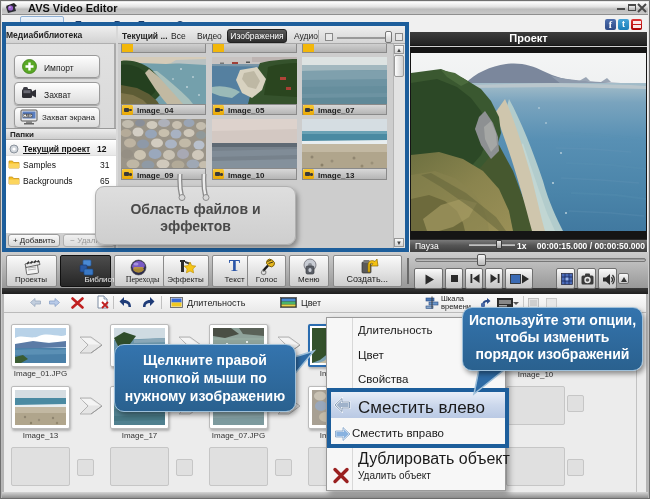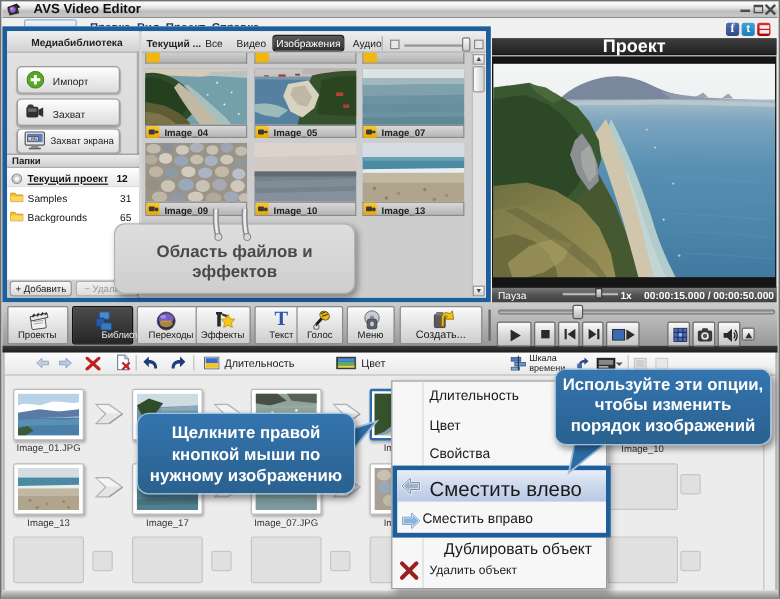--- a/index.html
+++ b/index.html
@@ -30,21 +30,21 @@
 <div class="abs" style="left:75px;top:17.5px;width:260px;height:4.5px;overflow:hidden;color:#1a3a66;font-size:9.5px;font-weight:bold;">Правка&nbsp;&nbsp;Вид&nbsp;&nbsp;Проект&nbsp;&nbsp;Справка</div>
 
 <div class="abs" style="left:605px;top:19px;width:11px;height:11px;background:linear-gradient(180deg,#4e6fae,#2e4a86);border-radius:2px;color:#fff;font-size:10px;font-weight:bold;text-align:center;line-height:12px;font-family:'Liberation Serif',serif;">f</div>
 <div class="abs" style="left:618px;top:19px;width:11px;height:11px;background:linear-gradient(180deg,#45a4d8,#1b7db8);border-radius:2px;color:#fff;font-size:9px;font-weight:bold;text-align:center;line-height:11px;">t</div>
 <div class="abs" style="left:631px;top:19px;width:11px;height:11px;background:linear-gradient(180deg,#d33,#a00);border-radius:2px;">
     <div class="abs" style="left:1.5px;top:2px;width:8px;height:3px;background:#fff;opacity:.9"></div>
     <div class="abs" style="left:1.5px;top:6px;width:8px;height:3px;background:#fff;opacity:.9"></div>
   </div>
 
 <div class="abs" style="left:410px;top:32px;width:237px;height:220px;background:#151515;"></div>
-<div class="abs" style="left:410px;top:32px;width:237px;height:13px;background:linear-gradient(180deg,#3d3d3d,#222);color:#fff;font-size:15px;font-weight:bold;text-align:center;line-height:13px;">Проект</div>
+<div class="abs" style="left:410px;top:32px;width:237px;height:13px;background:linear-gradient(180deg,#3d3d3d,#222);color:#fff;font-size:11px;font-weight:bold;text-align:center;line-height:13px;">Проект</div>
 <div class="abs" style="left:410px;top:45.5px;width:237px;height:1px;background:#cfcfcf;"></div>
 
 <svg class="abs" style="left:411px;top:53px" width="235" height="178" viewBox="0 0 235 178">
  <defs>
   <linearGradient id="pvsky" x1="0" y1="0" x2="0" y2="1">
         <stop offset="0" stop-color="#f4f5f5"></stop>
         <stop offset="0.55" stop-color="#e5e8ea"></stop>
         <stop offset="1" stop-color="#ccd2d6"></stop>
       </linearGradient>
   <linearGradient id="pvsea" x1="0" y1="0" x2="0" y2="1">
@@ -93,21 +93,21 @@
 <div class="abs" style="left:410px;top:239px;width:237px;height:13px;background:linear-gradient(180deg,#7a7a7a,#555 45%,#3f3f3f);border-top:1px solid #2a2a2a;"></div>
 <div class="abs" style="left:415px;top:241px;font-size:8.5px;font-weight:normal;color:#fff;">Пауза</div>
 <div class="abs" style="left:469px;top:244px;width:46px;height:2px;background:linear-gradient(180deg,#9a9a9a,#ccc);"></div>
 <div class="abs" style="left:496px;top:240px;width:6px;height:9px;background:linear-gradient(180deg,#e8e8e8,#9a9a9a);border:1px solid #3a3a3a;border-radius:1px;"></div>
 <div class="abs" style="left:517px;top:241px;font-size:8.5px;font-weight:bold;color:#fff;">1x</div>
 <div class="abs" style="left:410px;top:241px;width:235px;text-align:right;font-size:8.5px;font-weight:bold;color:#fff;">00:00:15.000 / 00:00:50.000</div>
 
 <div class="abs" style="left:2px;top:22px;width:407px;height:230px;background:#d8d8d8;border:4px solid #1d5e9b;"></div>
 
 <div class="abs" style="left:6px;top:26px;width:110px;height:222px;background:linear-gradient(180deg,#e3e3e3,#cdcdcd);border-right:2px solid #aaa;"></div>
-<div class="abs" style="left:6px;top:26px;width:110px;height:18px;background:linear-gradient(180deg,#efefef,#d2d2d2);border-bottom:1px solid #b0b0b0;color:#222;font-size:8.5px;font-weight:bold;line-height:18px;padding-left:20px;">Медиабиблиотека</div>
+<div class="abs" style="left:6px;top:26px;width:110px;height:18px;background:linear-gradient(180deg,#efefef,#d2d2d2);border-bottom:1px solid #b0b0b0;color:#222;font-size:8.5px;font-weight:bold;line-height:18px;padding-left:0;">Медиабиблиотека</div>
 
 <div class="abs" style="left:14px;top:55px;width:86px;height:23px;background:linear-gradient(180deg,#fefefe,#dcdcdc);border:1px solid #9a9a9a;border-radius:4px;box-shadow:0 1px 1px rgba(0,0,0,.25);"></div>
 <svg class="abs" style="left:22px;top:59px" width="15" height="15" viewBox="0 0 15 15">
     <circle cx="7.5" cy="7.5" r="7" fill="#59a825" stroke="#3c7d15" stroke-width="0.8"></circle>
     <path d="M7.5,3.5v8M3.5,7.5h8" stroke="#fff" stroke-width="2.4"></path>
   </svg>
 <div class="abs" style="left:44px;top:63px;font-size:8.5px;color:#222;">Импорт</div>
 <div class="abs" style="left:14px;top:82px;width:86px;height:23px;background:linear-gradient(180deg,#fefefe,#dcdcdc);border:1px solid #9a9a9a;border-radius:4px;box-shadow:0 1px 1px rgba(0,0,0,.25);"></div>
 <svg class="abs" style="left:21px;top:86px" width="17" height="15" viewBox="0 0 17 15">
     <rect x="1" y="3" width="10" height="9" rx="1.5" fill="#2e2e34"></rect>
@@ -345,21 +345,21 @@
     <div class="lbl">Проекты</div>
   </div>
 <div class="nb nbd" style="left:59.5px;width:51px;">
     <svg style="position:absolute;left:18px;top:3px" width="15" height="17" viewBox="0 0 15 17">
       <rect x="4" y="1" width="8" height="6" rx="1" fill="#4a8ad4" stroke="#2a5a9a" stroke-width="0.7"></rect>
       <rect x="1" y="6" width="7" height="7" rx="1" fill="#2a5aa4" stroke="#1a3a74" stroke-width="0.7"></rect>
       <rect x="5" y="10" width="9" height="6" rx="1" fill="#3a78c4" stroke="#1a4a8a" stroke-width="0.7"></rect>
     </svg>
     <div class="lbl">Библиотека</div>
   </div>
-<div class="nb" style="left:113.5px;width:58px;">
+<div class="nb" style="left:113.5px;width:58px;font-family:Liberation Serif, serif;">
     <svg style="position:absolute;left:15px;top:3px" width="17" height="17" viewBox="0 0 17 17">
       <circle cx="8.5" cy="8.5" r="7.5" fill="#2a2a4e"></circle>
       <path d="M2,7 A7,7 0 0 1 15,6 L14,9 3,10Z" fill="#7a5ac4"></path>
       <path d="M3,11 A7,7 0 0 0 14,11 L13,8 4,8Z" fill="#c8a030" opacity="0.8"></path>
       <ellipse cx="6" cy="5" rx="2.5" ry="1.5" fill="#b8a8e8" opacity="0.7"></ellipse>
       <circle cx="8.5" cy="8.5" r="7.5" fill="none" stroke="#444" stroke-width="0.6"></circle>
     </svg>
     <div class="lbl">Переходы</div>
   </div>
 <div class="nb" style="left:162.5px;width:46px;">
@@ -669,21 +669,21 @@
 <div class="emb" style="left:506px;top:447px;"></div>
 <div class="ems" style="left:567px;top:459px;"></div>
 
 <div class="abs" style="left:636px;top:313px;width:1px;height:179px;background:#c2c2c2;"></div>
 
 <div class="abs" style="left:326px;top:317px;width:180px;height:174px;background:#f7f7f7;border:1px solid #9a9a9a;box-shadow:3px 3px 6px rgba(0,0,0,.35);"></div>
 <div class="abs" style="left:352px;top:318px;width:1px;height:172px;background:#d8d8d8;"></div>
 <div class="abs" style="left:358px;top:324px;font-size:11.5px;color:#1a1a1a;">Длительность</div>
 <div class="abs" style="left:358px;top:349px;font-size:11.5px;color:#1a1a1a;">Цвет</div>
 <div class="abs" style="left:358px;top:373px;font-size:11.5px;color:#1a1a1a;">Свойства</div>
-<div class="abs" style="left:370px;top:450px;font-size:13px;color:#1a1a1a;text-align:right;">Дублировать объект</div>
+<div class="abs" style="left:358px;top:450px;font-size:16px;color:#1a1a1a;text-align:right;">Дублировать объект</div>
 <div class="abs" style="left:358px;top:470px;font-size:10px;color:#1a1a1a;">Удалить объект</div>
 <svg class="abs" style="left:332px;top:467px" width="18" height="17" viewBox="0 0 18 17">
     <path d="M3,2.5 15,14.5 M15,2.5 3,14.5" stroke="#9a2020" stroke-width="3.4" stroke-linecap="round"></path>
   </svg>
 
 <div class="abs" style="left:327px;top:388px;width:182px;height:60px;border:4px solid #1d5e9b;background:#f7f7f7;"></div>
 <div class="abs" style="left:331px;top:392px;width:174px;height:26px;background:linear-gradient(180deg,#e8eef8,#ccd8ec 50%,#b9c9e4);"></div>
 <div class="abs" style="left:358px;top:398px;font-size:17px;color:#1a1a1a;">Сместить влево</div>
 <div class="abs" style="left:352px;top:427px;font-size:11.5px;color:#1a1a1a;">Сместить вправо</div>
 <svg class="abs" style="left:334px;top:397px" width="17" height="16" viewBox="0 0 17 16">

